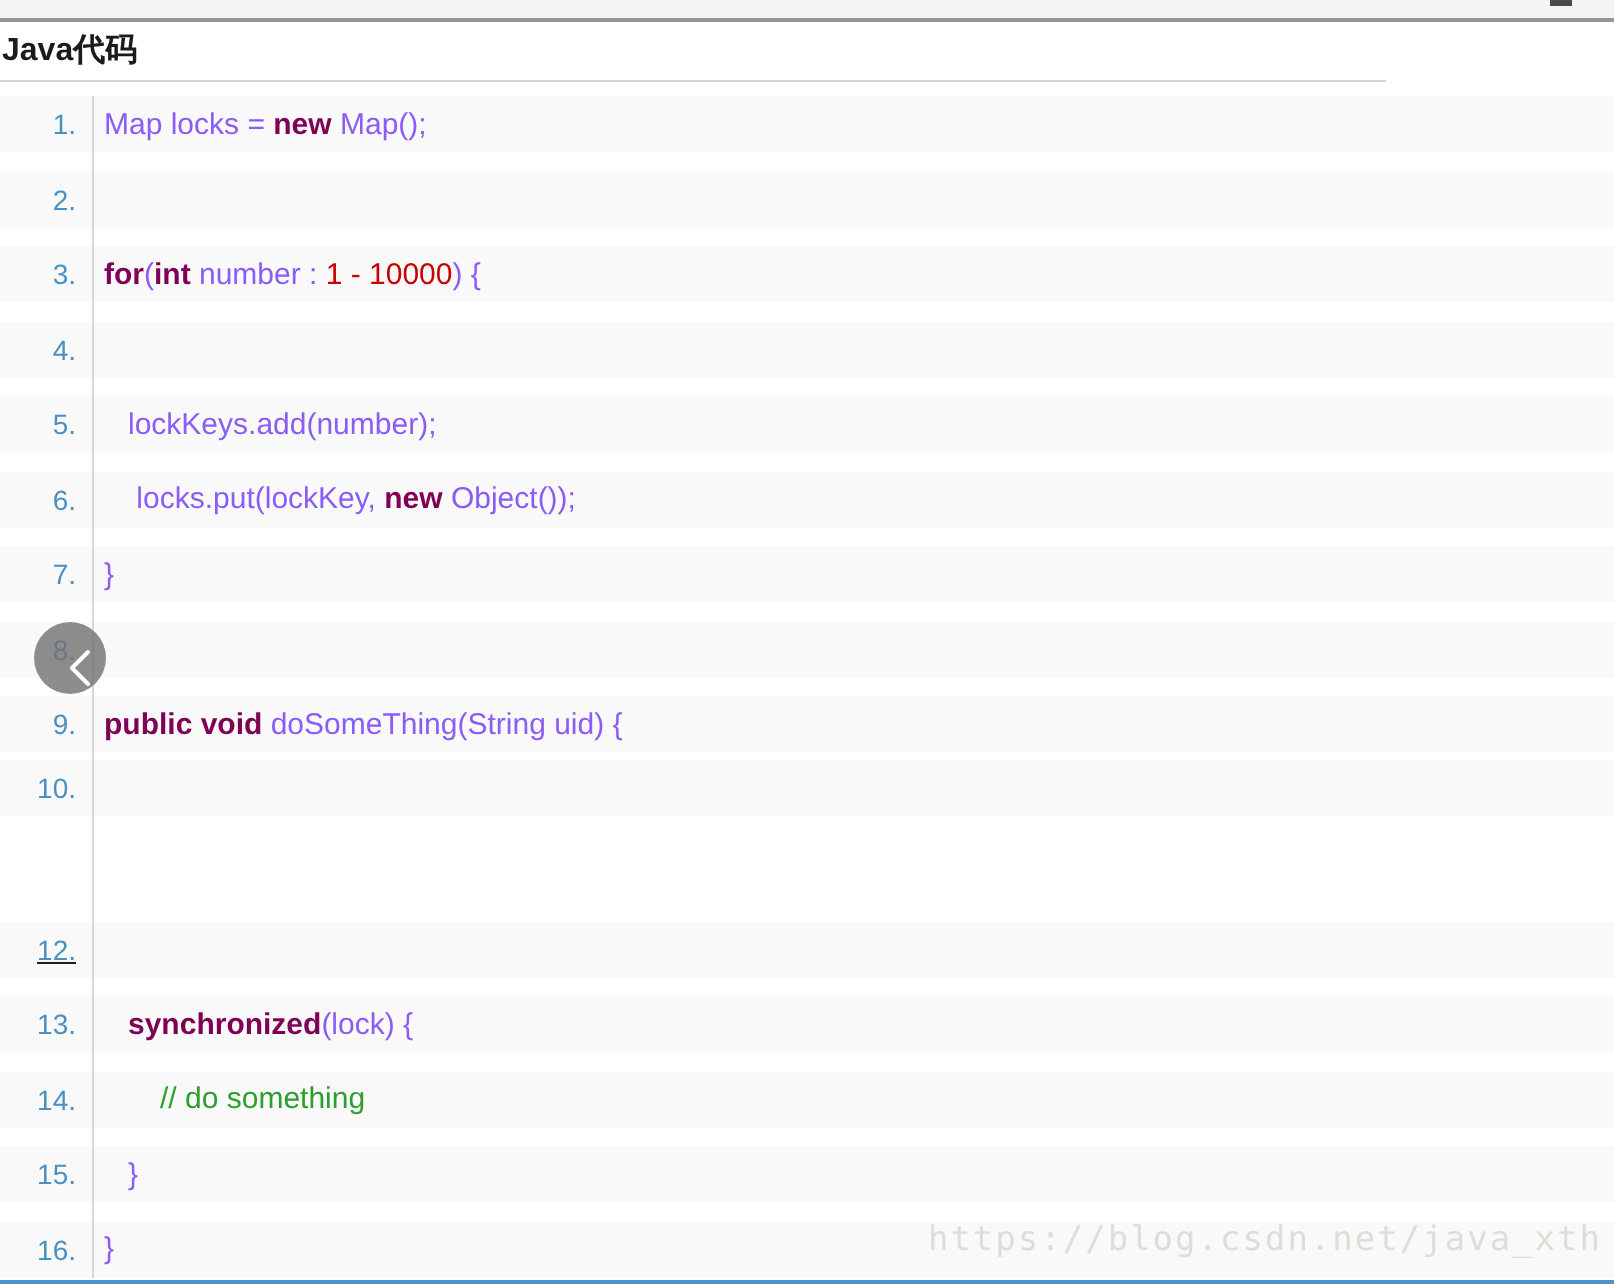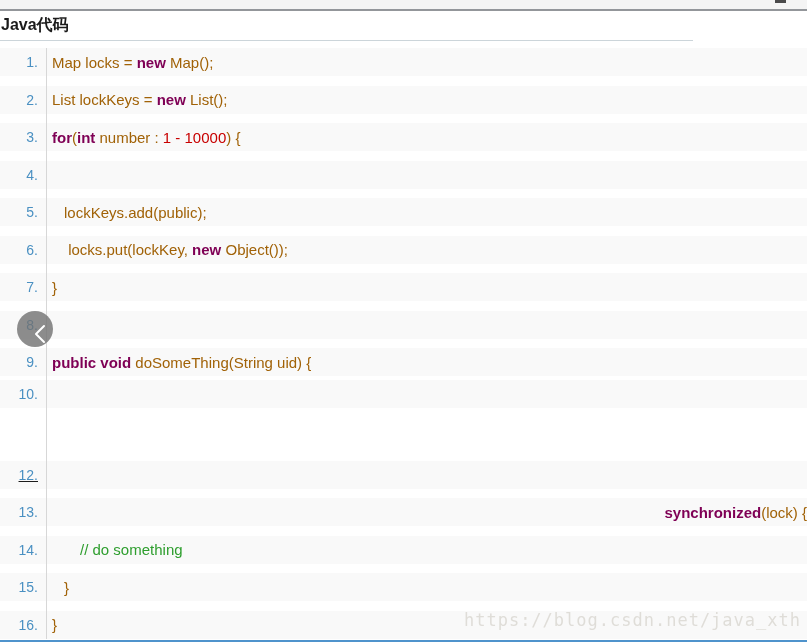--- a/index.html
+++ b/index.html
@@ -70,21 +70,21 @@
     width: 38px;
     flex: none;
     text-align: right;
     font-size: 14px;
     color: var(--line-number, #4a90c2);
   }
   .code {
     margin-left: 14px;
     white-space: pre;
   }
-  .seg-plain   { color: #a16207; }
+  .seg-plain   { color: #8b5cf6; }
   .seg-keyword { color: var(--keyword, #7f0055); font-weight: bold; }
   .seg-num     { color: var(--number-literal, #c80000); }
   .seg-comment { color: var(--comment, #2e9e2e); }
 
   .gutter-border {
     position: absolute;
     top: 48px; left: 46px;
     width: 1px; height: 591px;
     background: #d7d7d7;
     z-index: 2;
@@ -133,32 +133,31 @@
   <div class="title">Java代码</div>
 </div>
 
 <div class="code-area">
     <div class="row" style="top: 0px;">
       <span class="ln">1.</span>
       <span class="code" style="padding-left: 0px;"><span class="seg-plain">Map locks = </span><span class="seg-keyword">new</span><span class="seg-plain"> Map();</span></span>
     </div>
     <div class="row" style="top: 37.5px;">
       <span class="ln">2.</span>
-      <span class="code" style="padding-left: 0px;"><span class="seg-plain">List lockKeys = </span><span class="seg-keyword">new</span><span class="seg-plain"> List();</span></span>
     </div>
     <div class="row" style="top: 75px;">
       <span class="ln">3.</span>
       <span class="code" style="padding-left: 0px;"><span class="seg-keyword">for</span><span class="seg-plain">(</span><span class="seg-keyword">int</span><span class="seg-plain"> number : </span><span class="seg-num">1 - 10000</span><span class="seg-plain">) {</span></span>
     </div>
     <div class="row" style="top: 112.5px;">
       <span class="ln">4.</span>
     </div>
     <div class="row" style="top: 150px;">
       <span class="ln">5.</span>
-      <span class="code" style="padding-left: 12px;"><span class="seg-plain">lockKeys.add(public);</span></span>
+      <span class="code" style="padding-left: 12px;"><span class="seg-plain">lockKeys.add(number);</span></span>
     </div>
     <div class="row" style="top: 187.5px;">
       <span class="ln">6.</span>
       <span class="code" style="padding-left: 12px;"><span class="seg-plain"> locks.put(lockKey, </span><span class="seg-keyword">new</span><span class="seg-plain"> Object());</span></span>
     </div>
     <div class="row" style="top: 225px;">
       <span class="ln">7.</span>
       <span class="code" style="padding-left: 0px;"><span class="seg-plain">}</span></span>
     </div>
     <div class="row" style="top: 262.5px;">
@@ -169,21 +168,21 @@
       <span class="ln">9.</span>
       <span class="code" style="padding-left: 0px;"><span class="seg-keyword">public void</span><span class="seg-plain"> doSomeThing(String uid) {</span></span>
     </div>
     <div class="row" style="top: 332px; gap: 36px;">
       <span class="ln">10.</span>
     </div>
     <div class="row" style="top: 412.5px; text-decoration: underline;">
       <span class="ln">12.</span>
       <span class="code" style="padding-left: 0px;"></span>
     </div>
-    <div class="row" style="top: 450px; justify-content: space-between;">
+    <div class="row" style="top: 450px;">
       <span class="ln">13.</span>
       <span class="code" style="padding-left: 12px;"><span class="seg-keyword">synchronized</span><span class="seg-plain">(lock) {</span></span>
     </div>
     <div class="row" style="top: 487.5px;">
       <span class="ln">14.</span>
       <span class="code" style="padding-left: 28px;"><span class="seg-comment">// do something</span></span>
     </div>
     <div class="row" style="top: 525px;">
       <span class="ln">15.</span>
       <span class="code" style="padding-left: 12px;"><span class="seg-plain">}</span></span>

